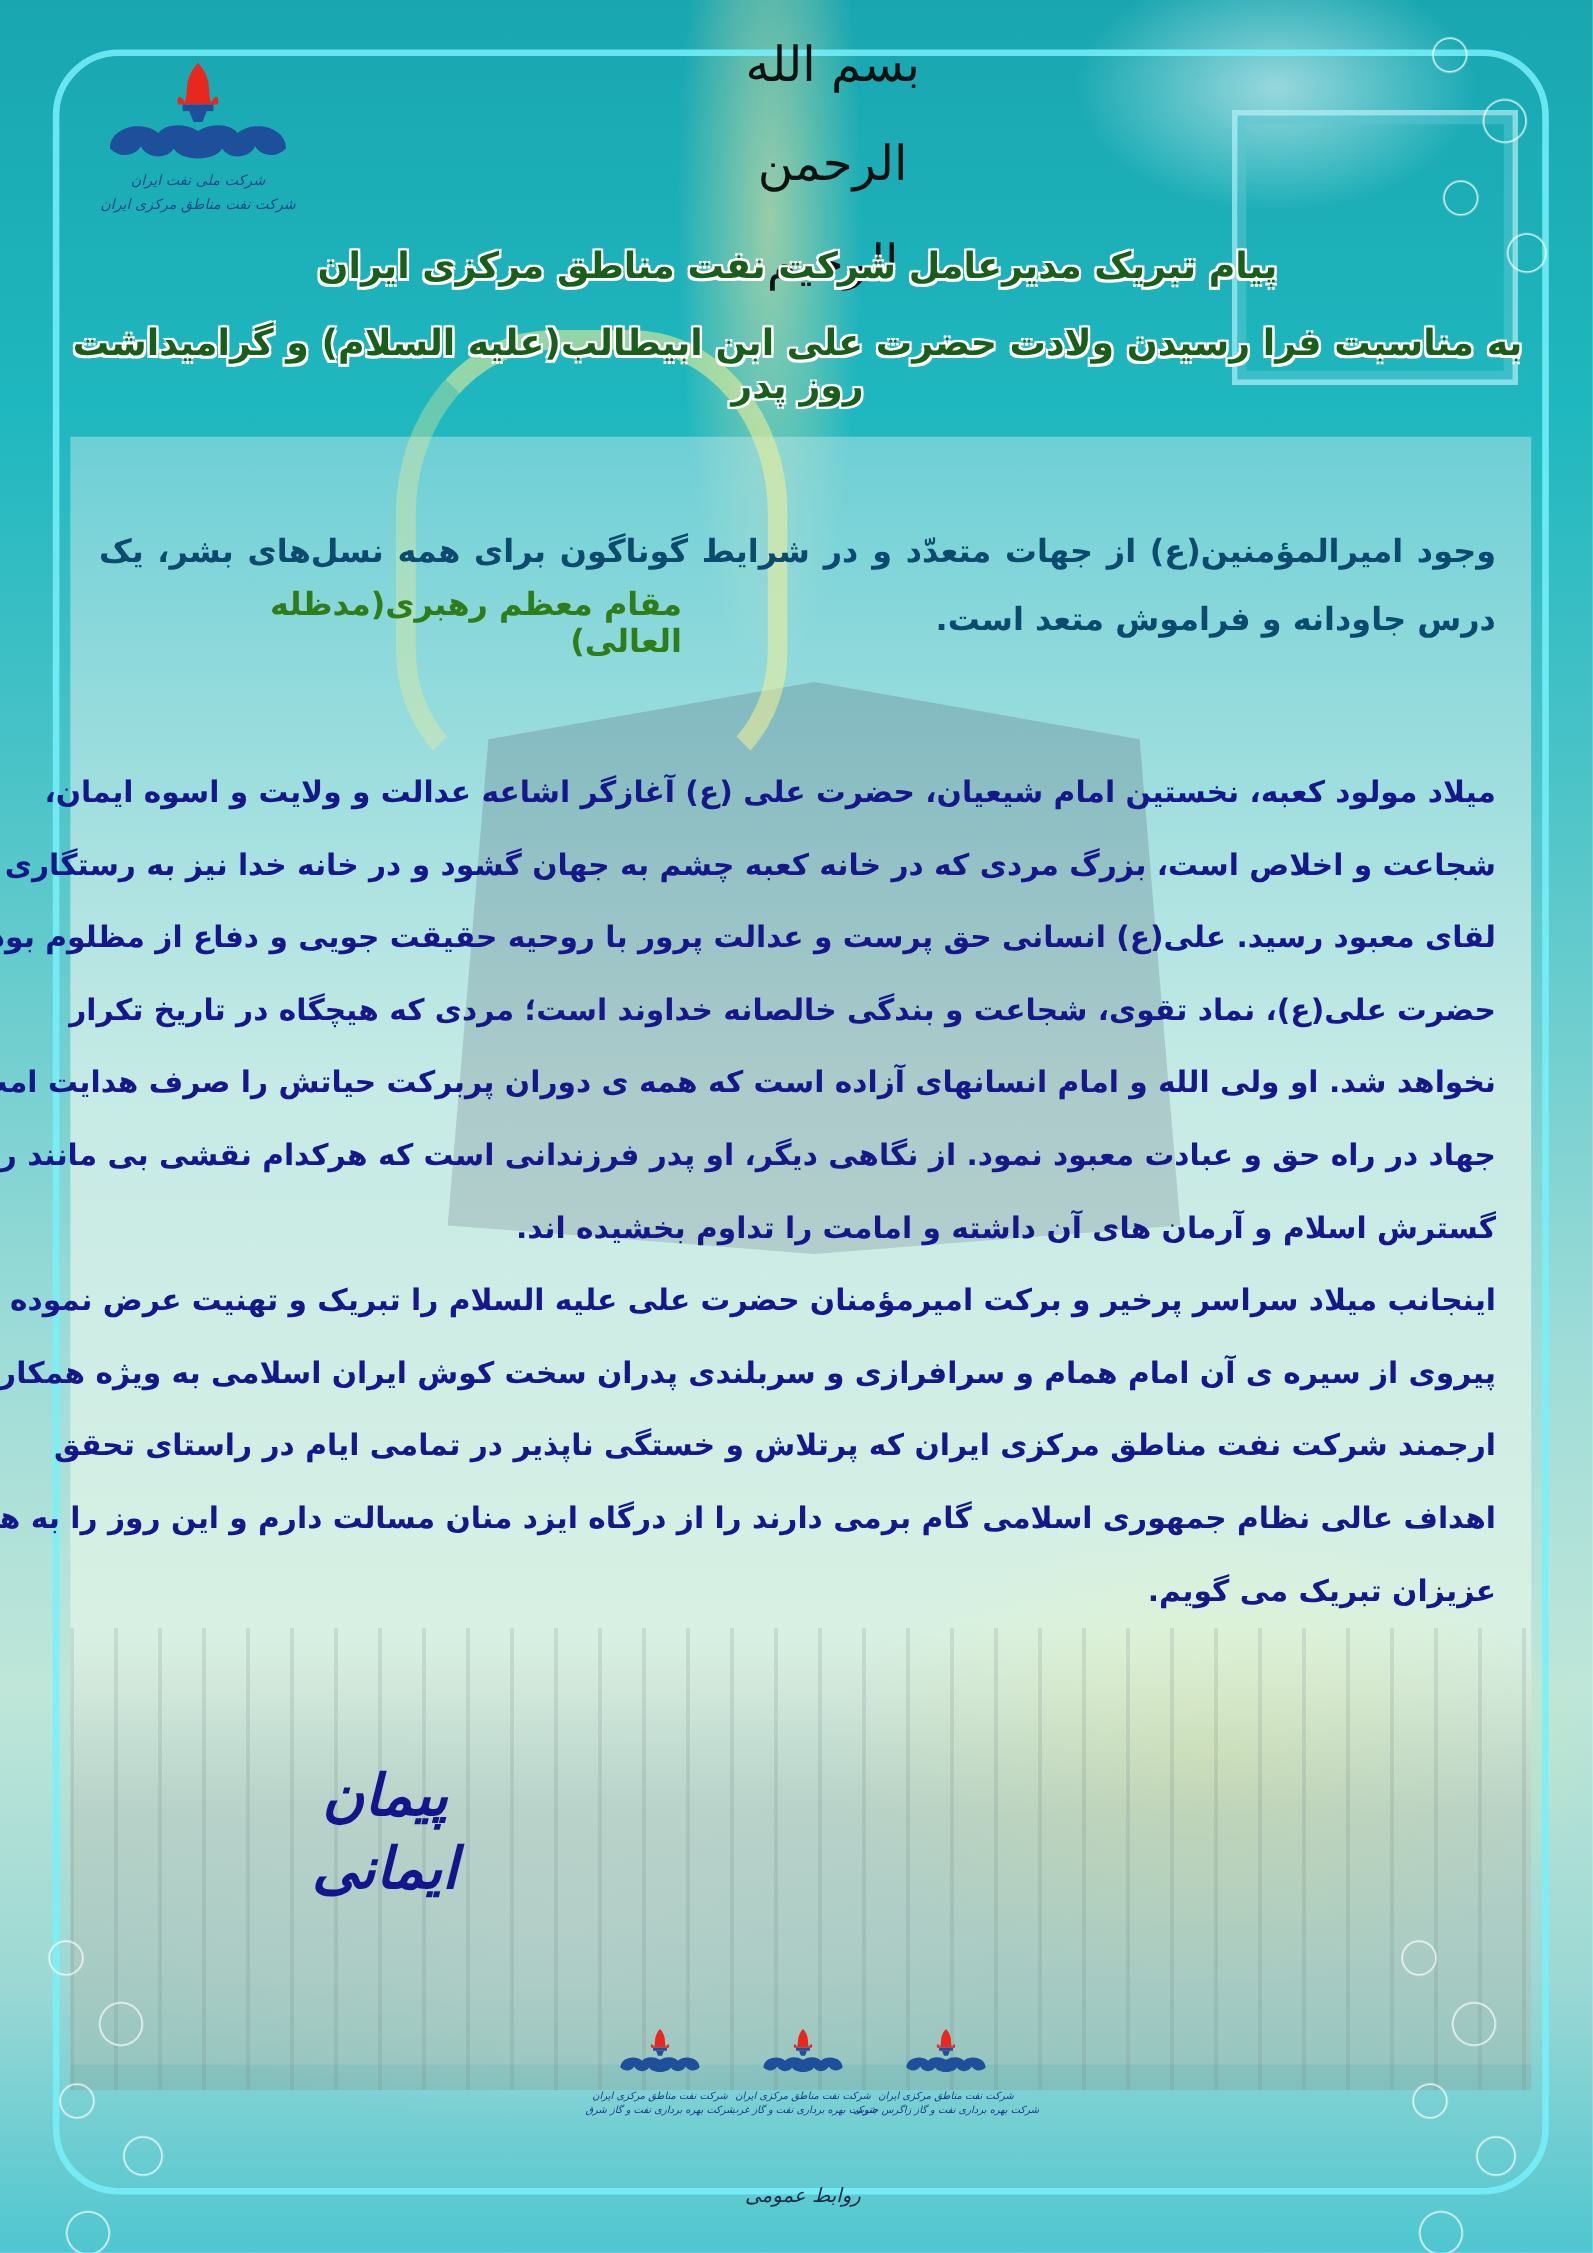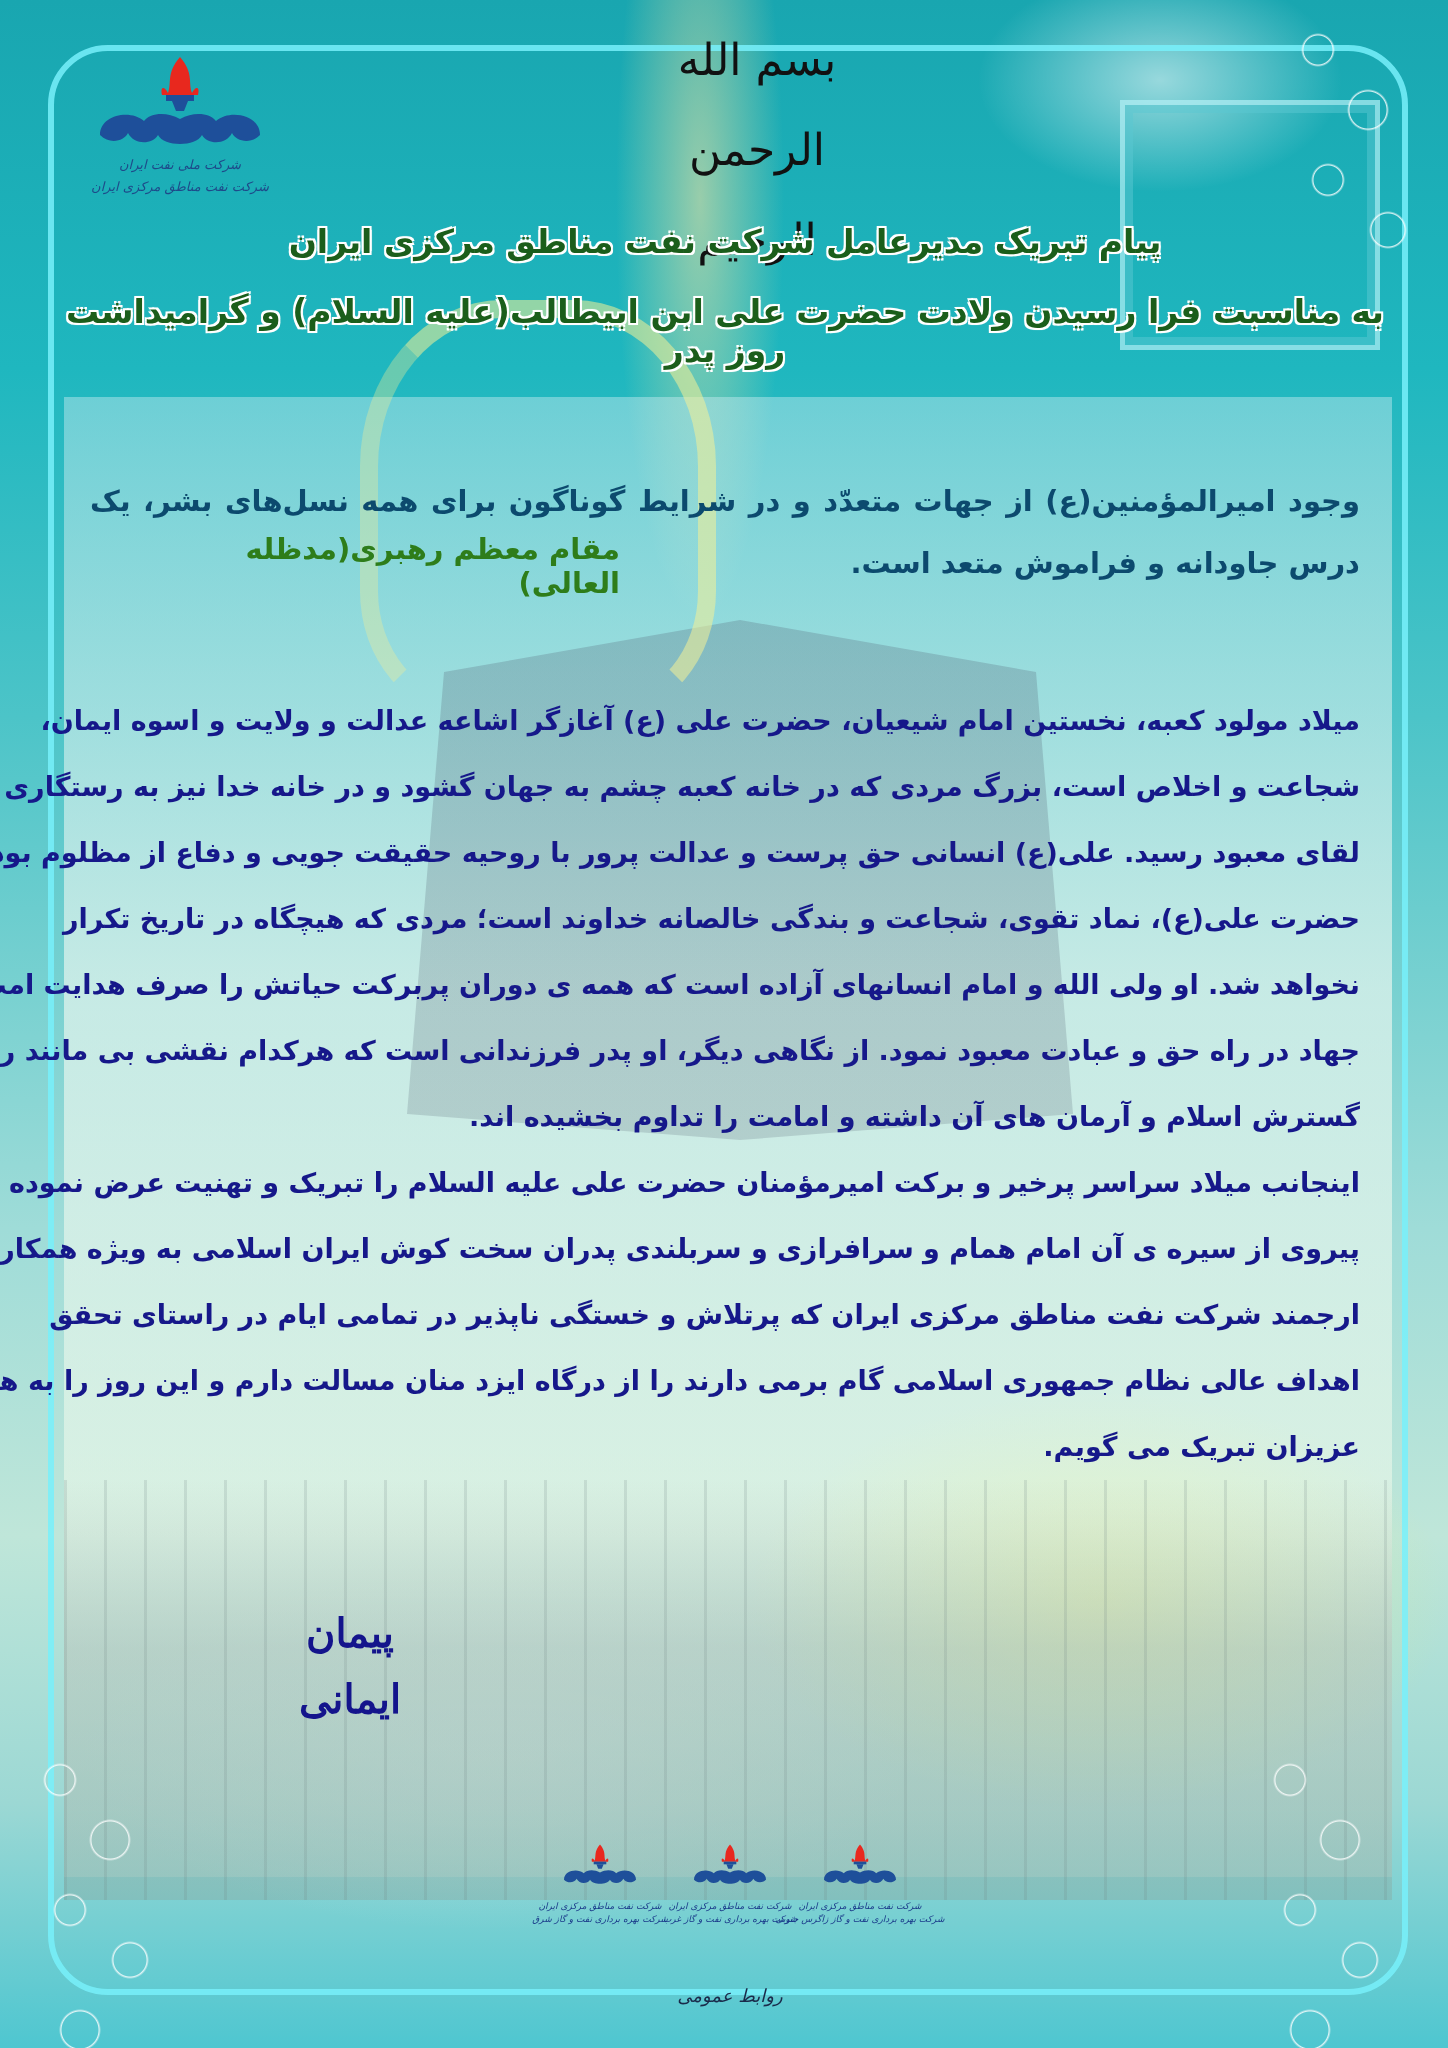--- a/index.html
+++ b/index.html
@@ -83,21 +83,21 @@
 
     .body {
       position: absolute; left: 90px; top: 688px; width: 1270px; direction: rtl;
       font-family: "DejaVu Sans", sans-serif; font-weight: bold; color: #16188a; font-size: 27px;
     }
     .body .line { height: 66px; line-height: 66px; white-space: nowrap; text-align: justify; text-align-last: justify; }
     .body .line.last { text-align-last: right; }
 
     .signature {
       position: absolute; left: 260px; top: 1600px; width: 180px; direction: rtl; text-align: center;
-      font-family: "DejaVu Serif", serif; font-weight: bold; color: #14148c; font-size: 40px; line-height: 66px;
+      font-family: "DejaVu Serif", serif; font-style: italic; font-weight: bold; color: #14148c; font-size: 52px; line-height: 66px;
     }
     .footer-logos { position: absolute; left: 540px; top: 1830px; width: 380px; height: 140px; display: flex; flex-direction: row-reverse; justify-content: space-between; }
     .flogo { width: 120px; display: flex; flex-direction: column; align-items: center; }
     .flogo-cap { font-family: "DejaVu Serif", serif; font-style: italic; color: #1a3a8a; font-size: 9px; direction: rtl; text-align: center; line-height: 13px; white-space: nowrap; }
     .pr-label { position: absolute; left: 660px; top: 1985px; width: 140px; text-align: center; direction: rtl;
       font-family: "DejaVu Serif", serif; font-style: italic; color: #1a2a4a; font-size: 18px; }
     .logo-cap { font-family: "DejaVu Serif", serif; font-style: italic; color: #1e4a8a; font-size: 13px; direction: rtl; text-align: center; line-height: 22px; }
   </style>
 </head>
 <body>

